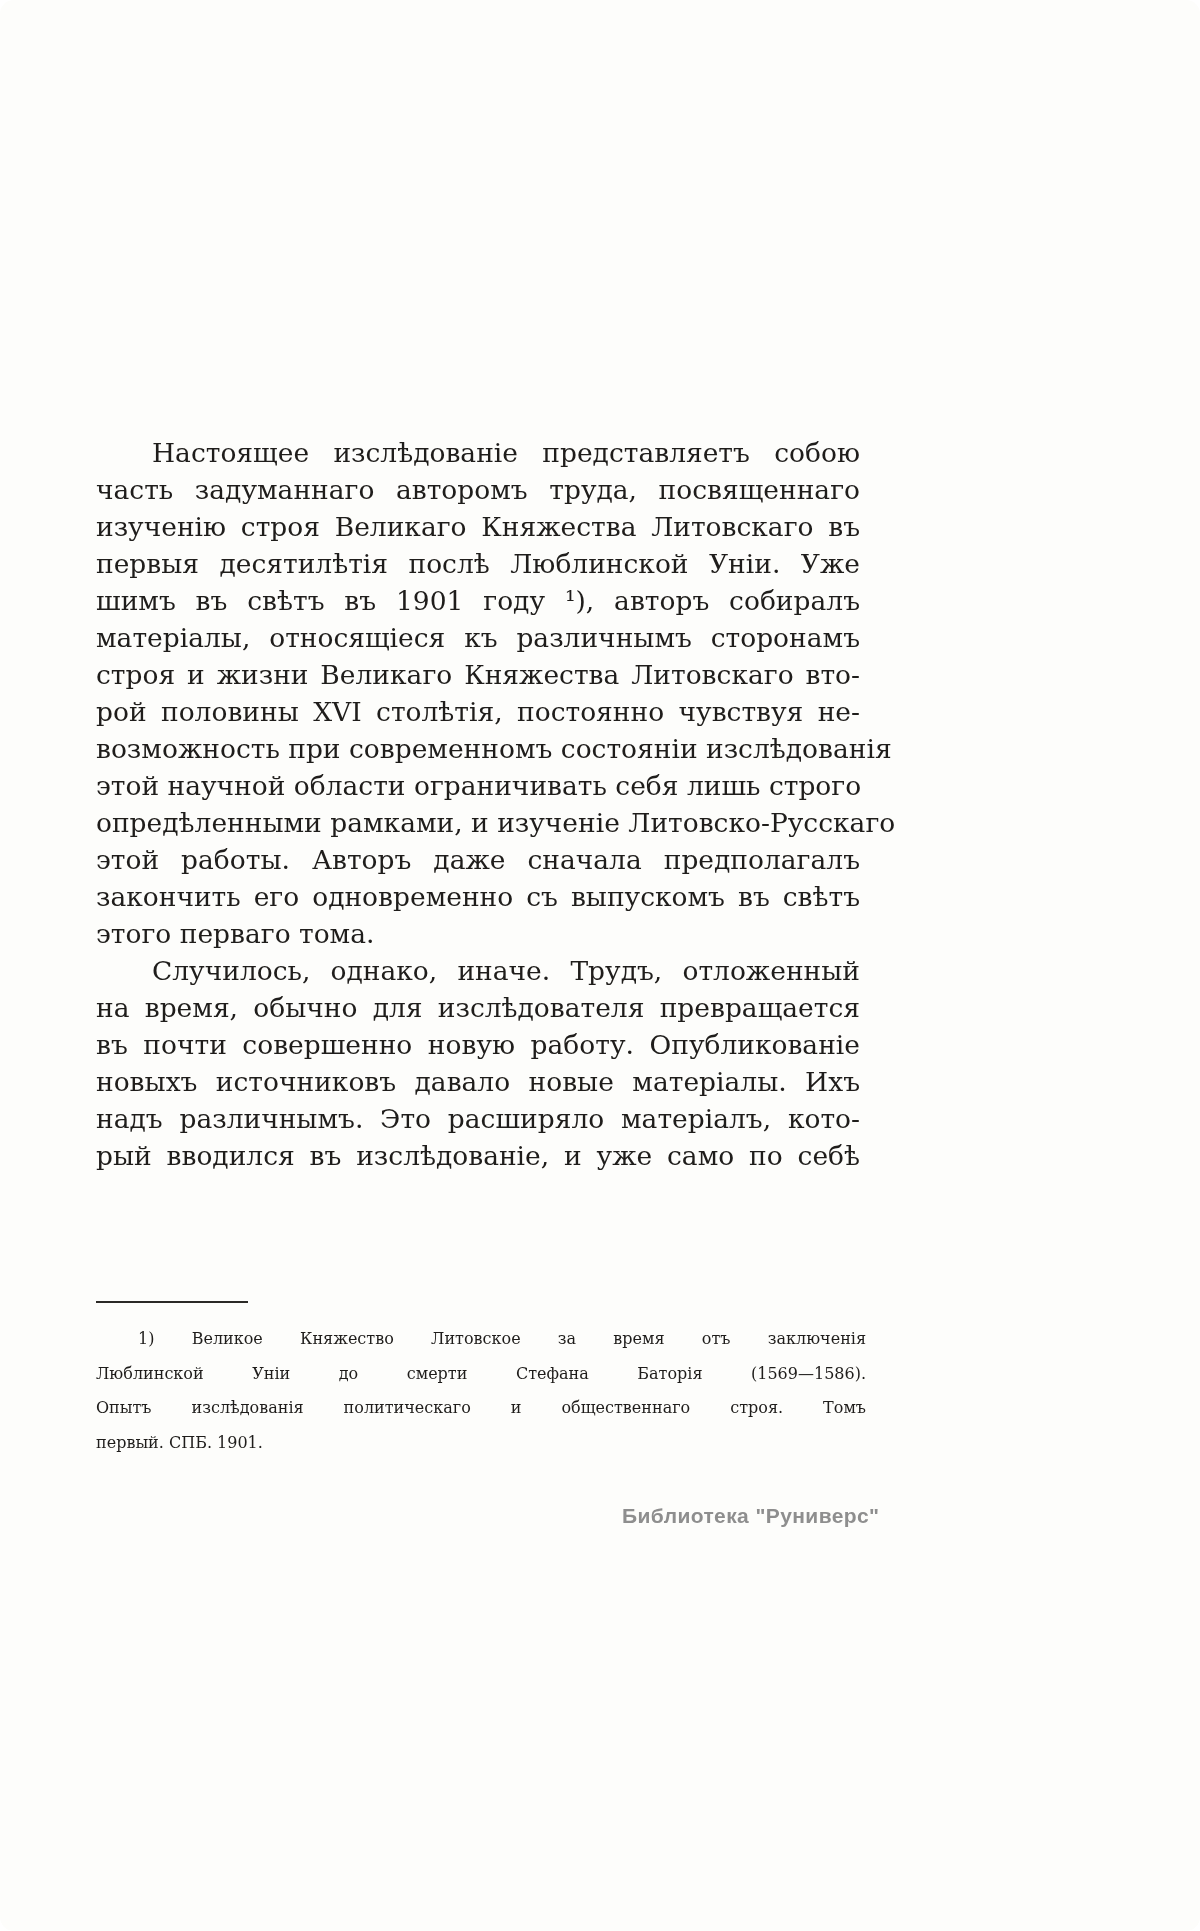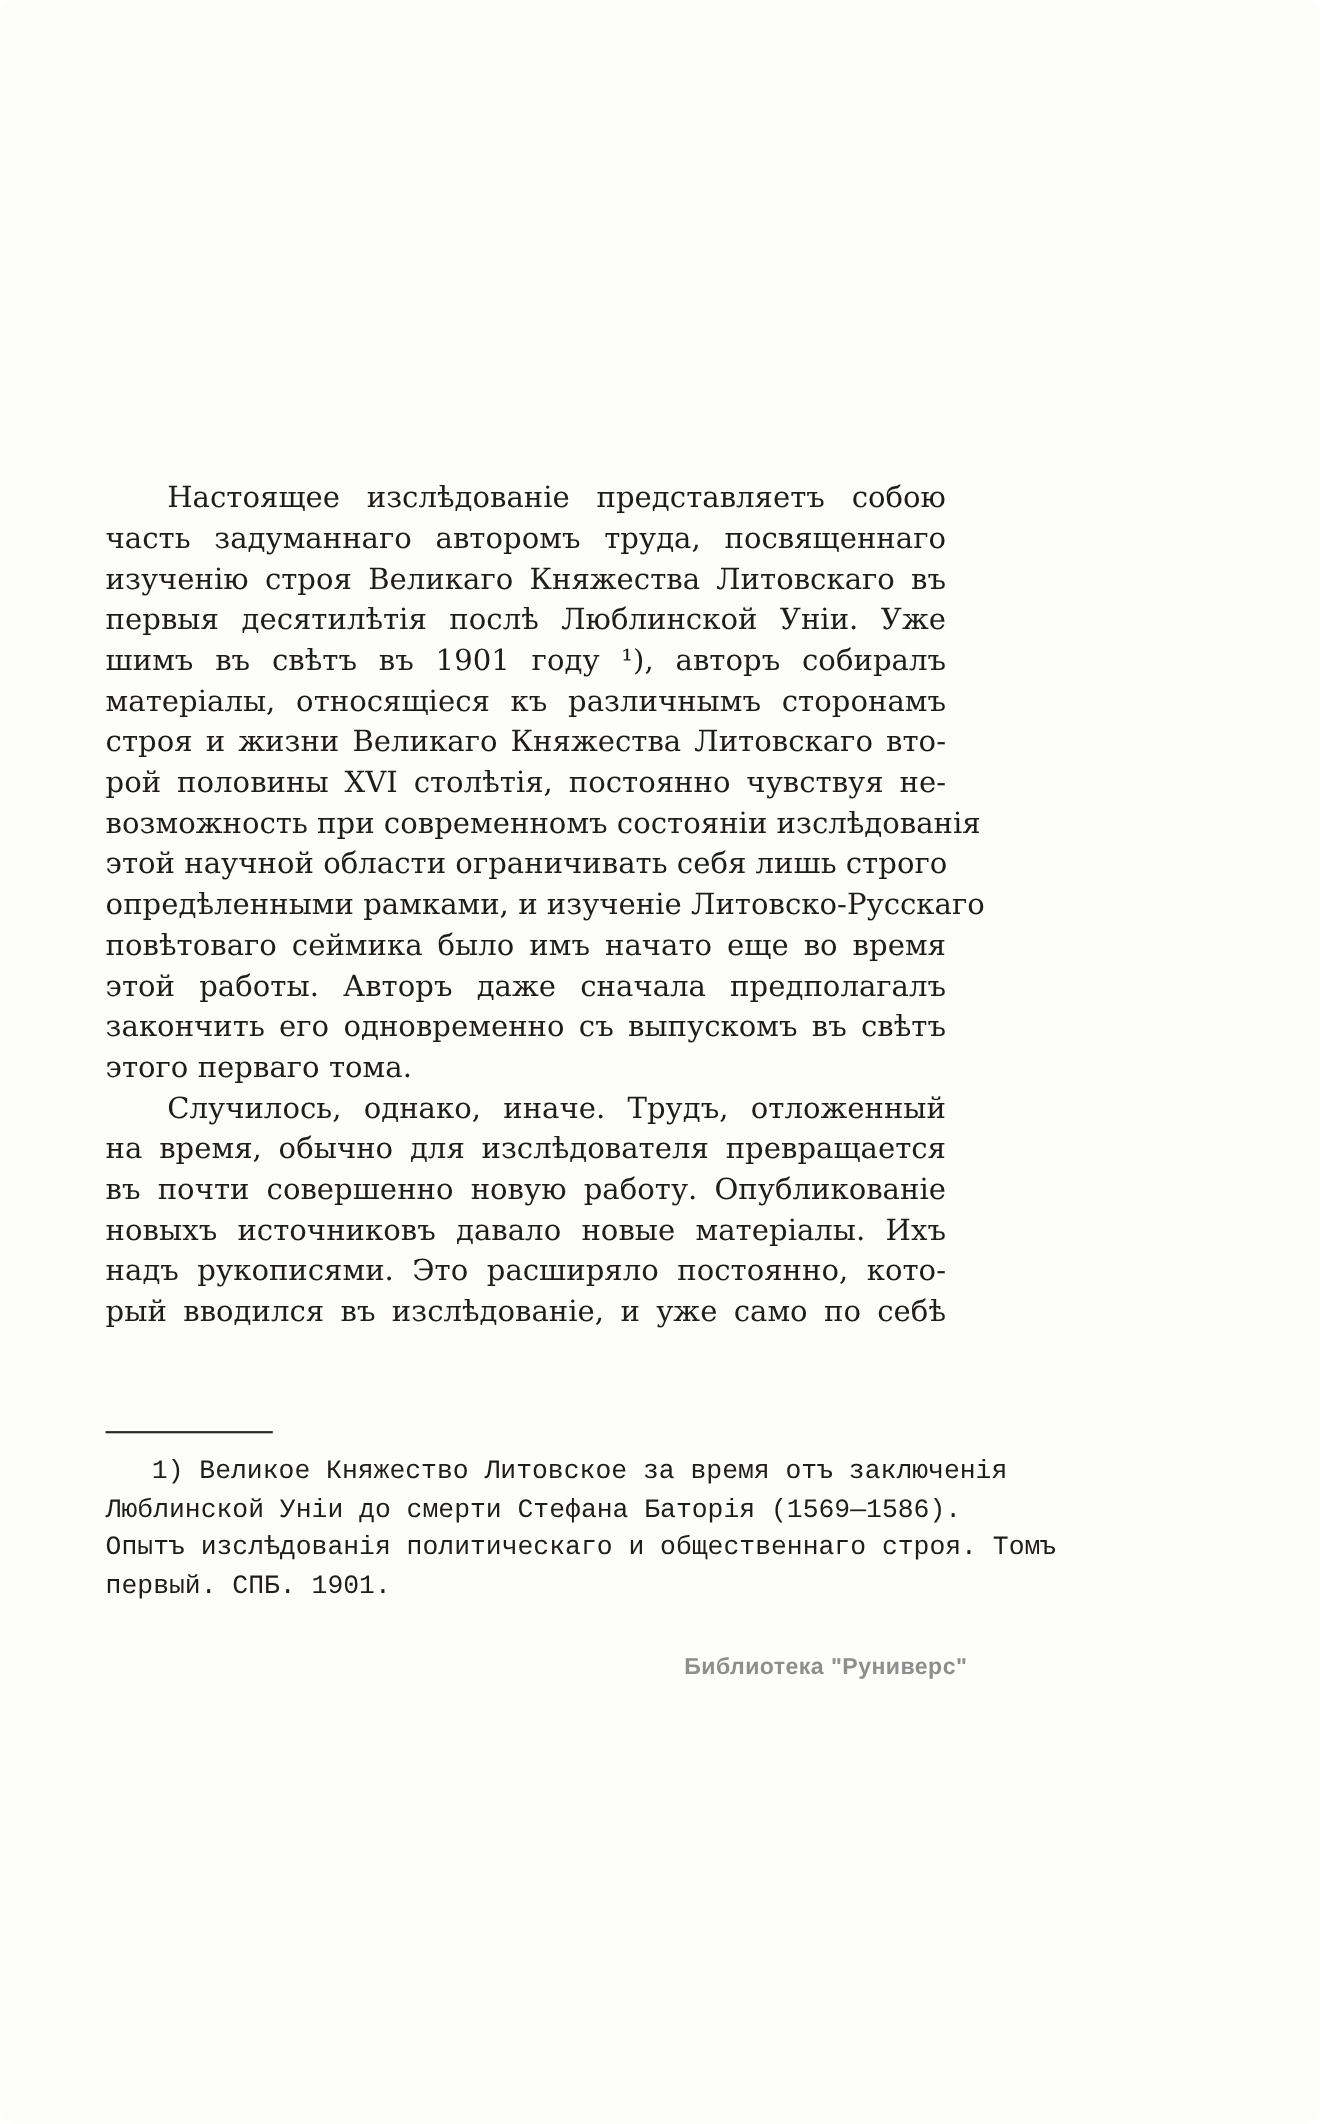--- a/index.html
+++ b/index.html
@@ -38,22 +38,21 @@
     left:96px;
     top:1301px;
     width:152px;
     border-top:2px solid #2b2926;
   }
   .footnote {
     position:absolute;
     left:96px;
     top:1322px;
     width:770px;
-    font-size:24px;
-    font-family:Liberation Mono, monospace;
+    font-size:16px;
   }
   .footnote .line { line-height:34.5px; height:34.5px; }
   .footnote .line.indent { padding-left:42px; }
   .watermark {
     position:absolute;
     left:622px;
     top:1504px;
     font-family:"Liberation Sans", sans-serif;
     font-weight:bold;
     font-size:21px;
@@ -74,32 +73,31 @@
       <div class="line">часть задуманнаго авторомъ труда, посвященнаго</div>
       <div class="line">изученію строя Великаго Княжества Литовскаго въ</div>
       <div class="line">первыя десятилѣтія послѣ Люблинской Уніи. Уже</div>
       <div class="line">шимъ въ свѣтъ въ 1901 году ¹), авторъ собиралъ</div>
       <div class="line">матеріалы, относящіеся къ различнымъ сторонамъ</div>
       <div class="line">строя и жизни Великаго Княжества Литовскаго вто-</div>
       <div class="line">рой половины XVI столѣтія, постоянно чувствуя не-</div>
       <div class="line">возможность при современномъ состояніи изслѣдованія</div>
       <div class="line">этой научной области ограничивать себя лишь строго</div>
       <div class="line">опредѣленными рамками, и изученіе Литовско-Русскаго</div>
-      <div class="line">повѣтоваго сеймика было имъ начато еще во время</div>
       <div class="line">этой работы. Авторъ даже сначала предполагалъ</div>
       <div class="line">закончить его одновременно съ выпускомъ въ свѣтъ</div>
       <div class="line left">этого перваго тома.</div>
     </div>
 
     <div class="para">
       <div class="line indent">Случилось, однако, иначе. Трудъ, отложенный</div>
       <div class="line">на время, обычно для изслѣдователя превращается</div>
       <div class="line">въ почти совершенно новую работу. Опубликованіе</div>
       <div class="line">новыхъ источниковъ давало новые матеріалы. Ихъ</div>
-      <div class="line">надъ рукописями. Это расширяло постоянно, кото-</div>
+      <div class="line">надъ различнымъ. Это расширяло матеріалъ, кото-</div>
       <div class="line">рый вводился въ изслѣдованіе, и уже само по себѣ</div>
     </div>
 
   </div>
 
   <div class="footnote-sep"></div>
 
   <div class="footnote">
     <div class="line indent">1) Великое Княжество Литовское за время отъ заключенія</div>
     <div class="line">Люблинской Уніи до смерти Стефана Баторія (1569—1586).</div>

